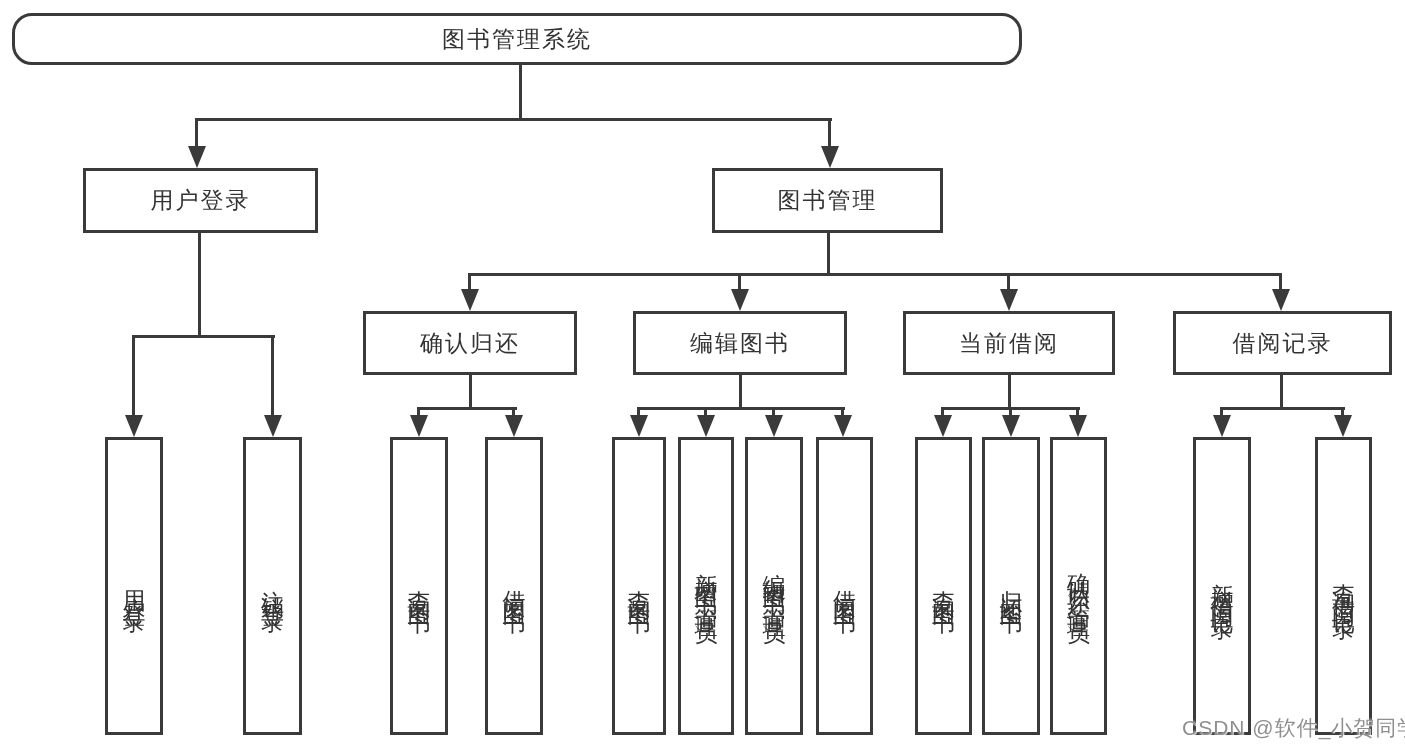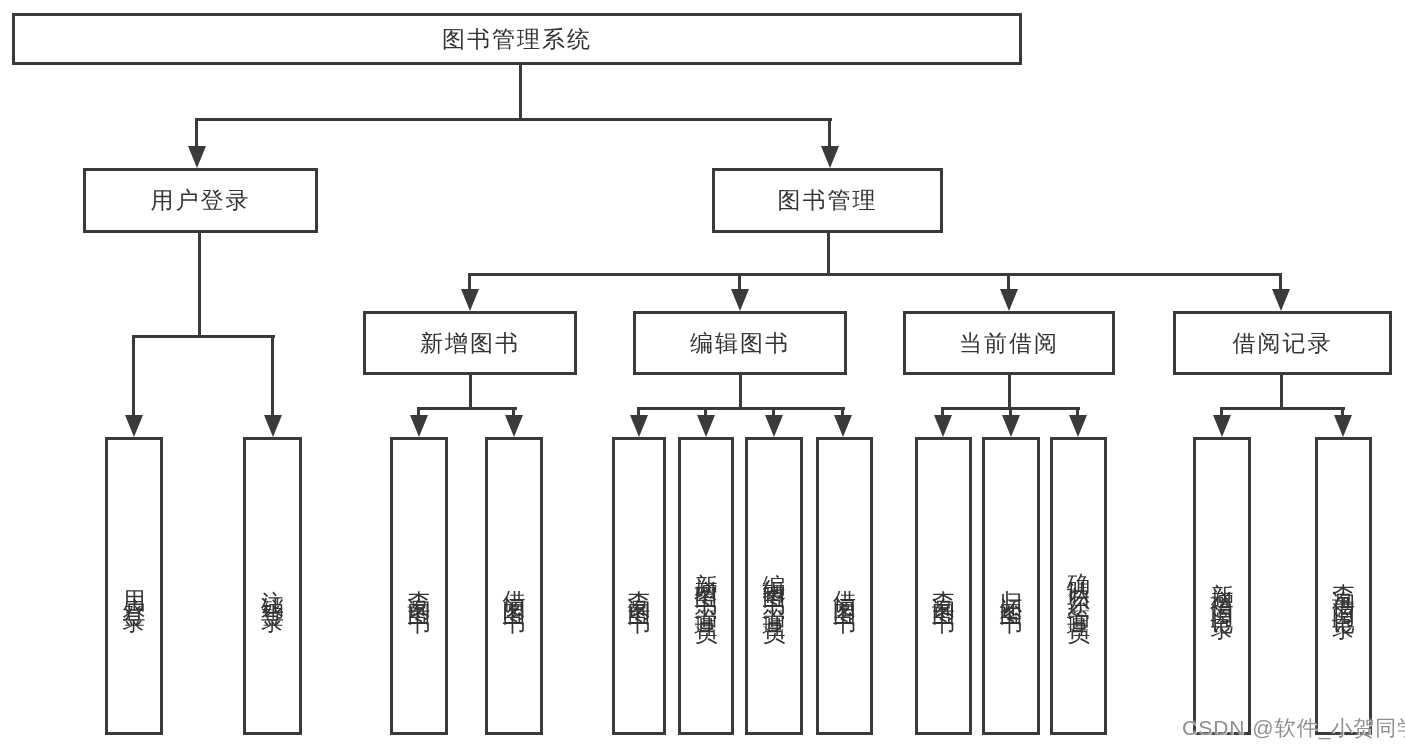--- a/index.html
+++ b/index.html
@@ -84,33 +84,33 @@
     white-space: nowrap;
     z-index: 3;
     text-shadow: 0 0 3px rgba(255,255,255,0.95), 1px 1px 0 rgba(255,255,255,0.7);
   }
 </style>
 </head>
 <body>
 
 <div class="canvas">
 
-  <div class="hbox" style="left:12px; top:13px; width:1010px; height:52px;">
+  <div class="hbox" style="left:12px; top:13px; width:1010px; height:52px;border-radius:20px;">
     <span>图书管理系统</span>
   </div>
 
   <div class="hbox" style="left:83px; top:168px; width:235px; height:65px;">
     <span>用户登录</span>
   </div>
   <div class="hbox" style="left:712px; top:168px; width:231px; height:65px;text-align:right;">
     <span>图书管理</span>
   </div>
 
   <div class="hbox" style="left:363px; top:311px; width:214px; height:64px;">
-    <span>新增图书</span>
+    <span>确认归还</span>
   </div>
   <div class="hbox" style="left:633px; top:311px; width:214px; height:64px;">
     <span>编辑图书</span>
   </div>
   <div class="hbox" style="left:1173px; top:311px; width:219px; height:64px;">
     <span>借阅记录</span>
   </div>
   <div class="hbox" style="left:903px; top:311px; width:212px; height:64px;">
     <span>当前借阅</span>
   </div>

